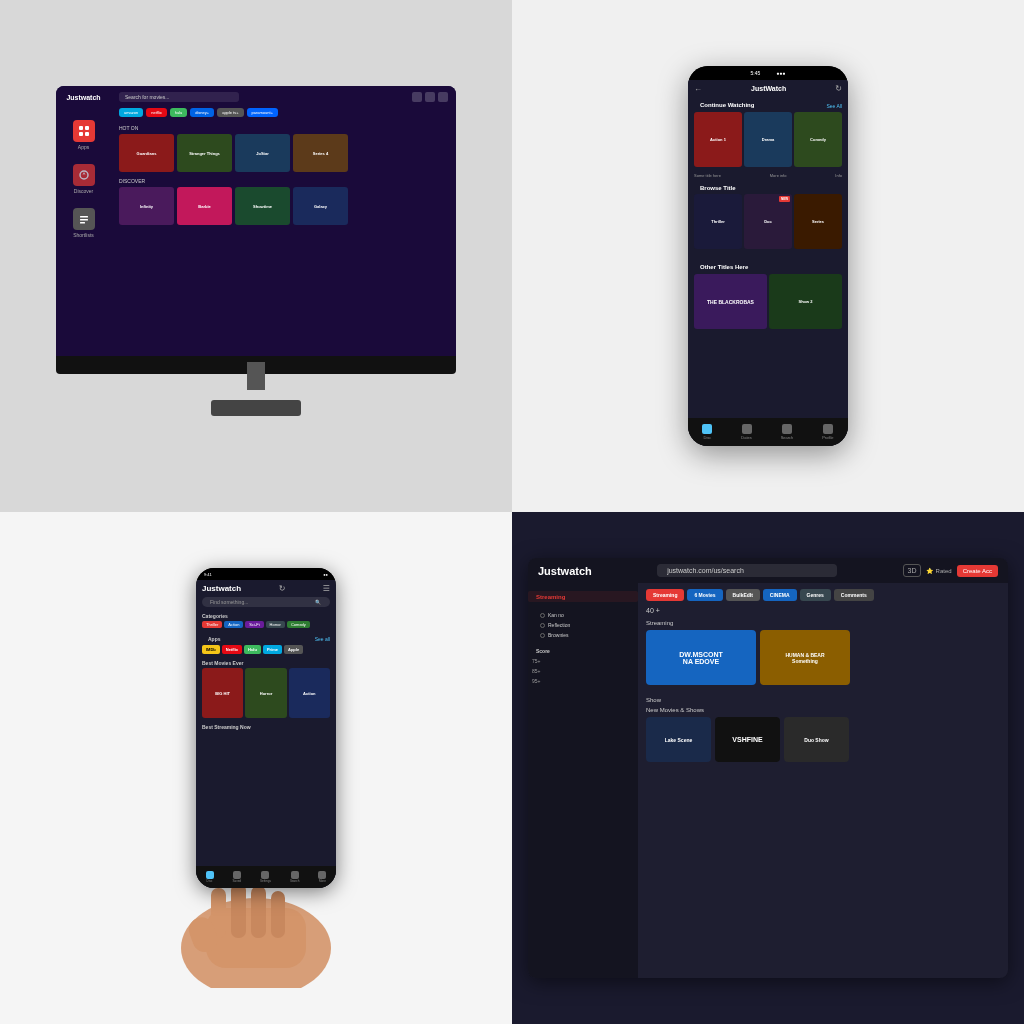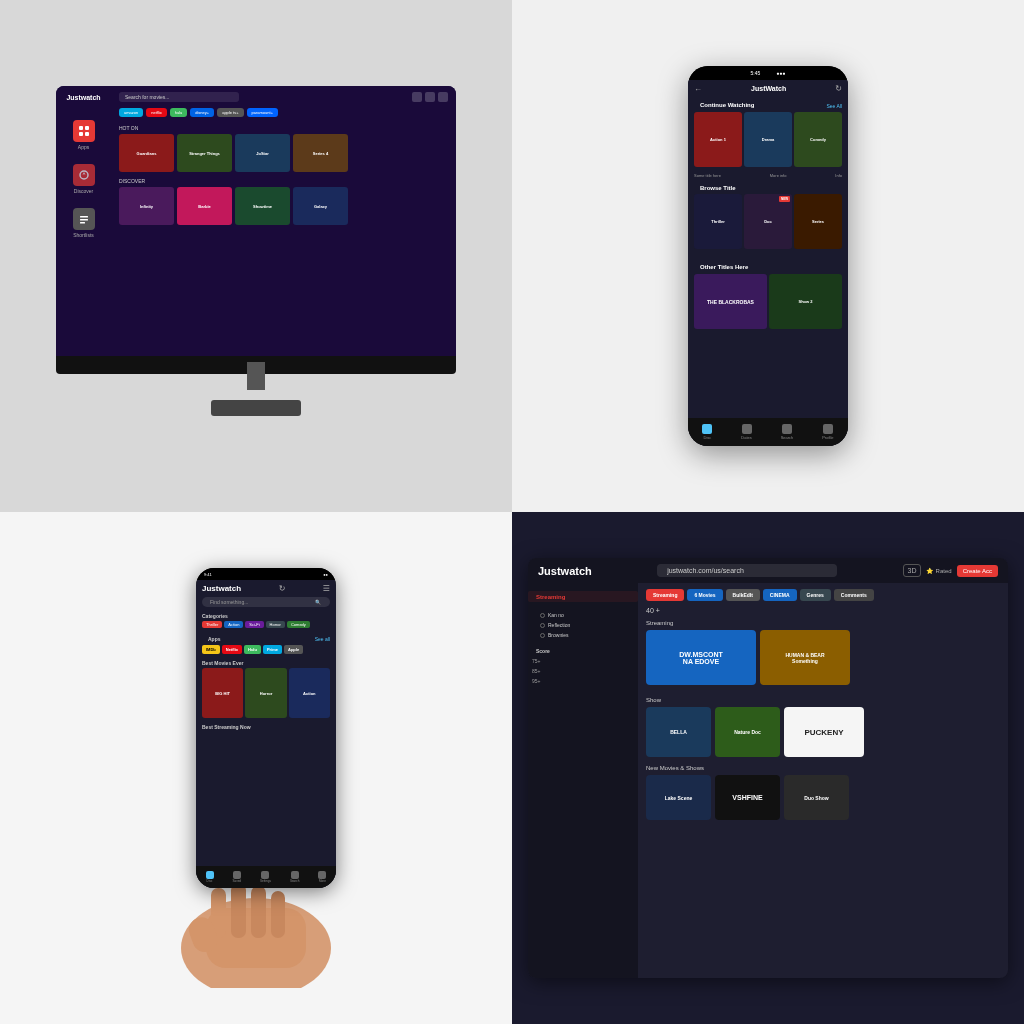--- a/index.html
+++ b/index.html
@@ -908,31 +908,20 @@
             <div class="desktop-movie-inner" style="background:#1565c0;width:110px;height:55px;font-size:7px;font-weight:900;">DW.MSCONT<br>NA EDOVE</div>
           </div>
           <div style="flex:1;">
             <div class="desktop-movie-card" style="width:90px;height:55px;display:inline-block;margin-right:4px;">
               <div class="desktop-movie-inner" style="background:#8B5e00;width:90px;height:55px;font-size:5px;">HUMAN &amp; BEAR<br>Something</div>
             </div>
           </div>
         </div>
 
         <div class="desktop-movies-section-title">Show</div>
-        <div class="desktop-movie-row">
-          <div class="desktop-movie-card">
-            <div class="desktop-movie-inner" style="background:#1a3a5c;width:65px;height:50px;">BELLA</div>
-          </div>
-          <div class="desktop-movie-card">
-            <div class="desktop-movie-inner" style="background:#2d5c1a;width:65px;height:50px;">Nature Doc</div>
-          </div>
-          <div class="desktop-movie-card">
-            <div class="desktop-movie-inner" style="background:#f5f5f5;color:#222;width:80px;height:50px;font-size:8px;font-weight:900;">PUCKENY</div>
-          </div>
-        </div>
 
         <div class="desktop-movies-section-title">New Movies &amp; Shows</div>
         <div class="desktop-movie-row">
           <div class="desktop-movie-card">
             <div class="desktop-movie-inner" style="background:#1a2a4a;width:65px;height:45px;">Lake Scene</div>
           </div>
           <div class="desktop-movie-card">
             <div class="desktop-movie-inner" style="background:#111;width:65px;height:45px;font-size:7px;font-weight:900;">VSHFINE</div>
           </div>
           <div class="desktop-movie-card">

